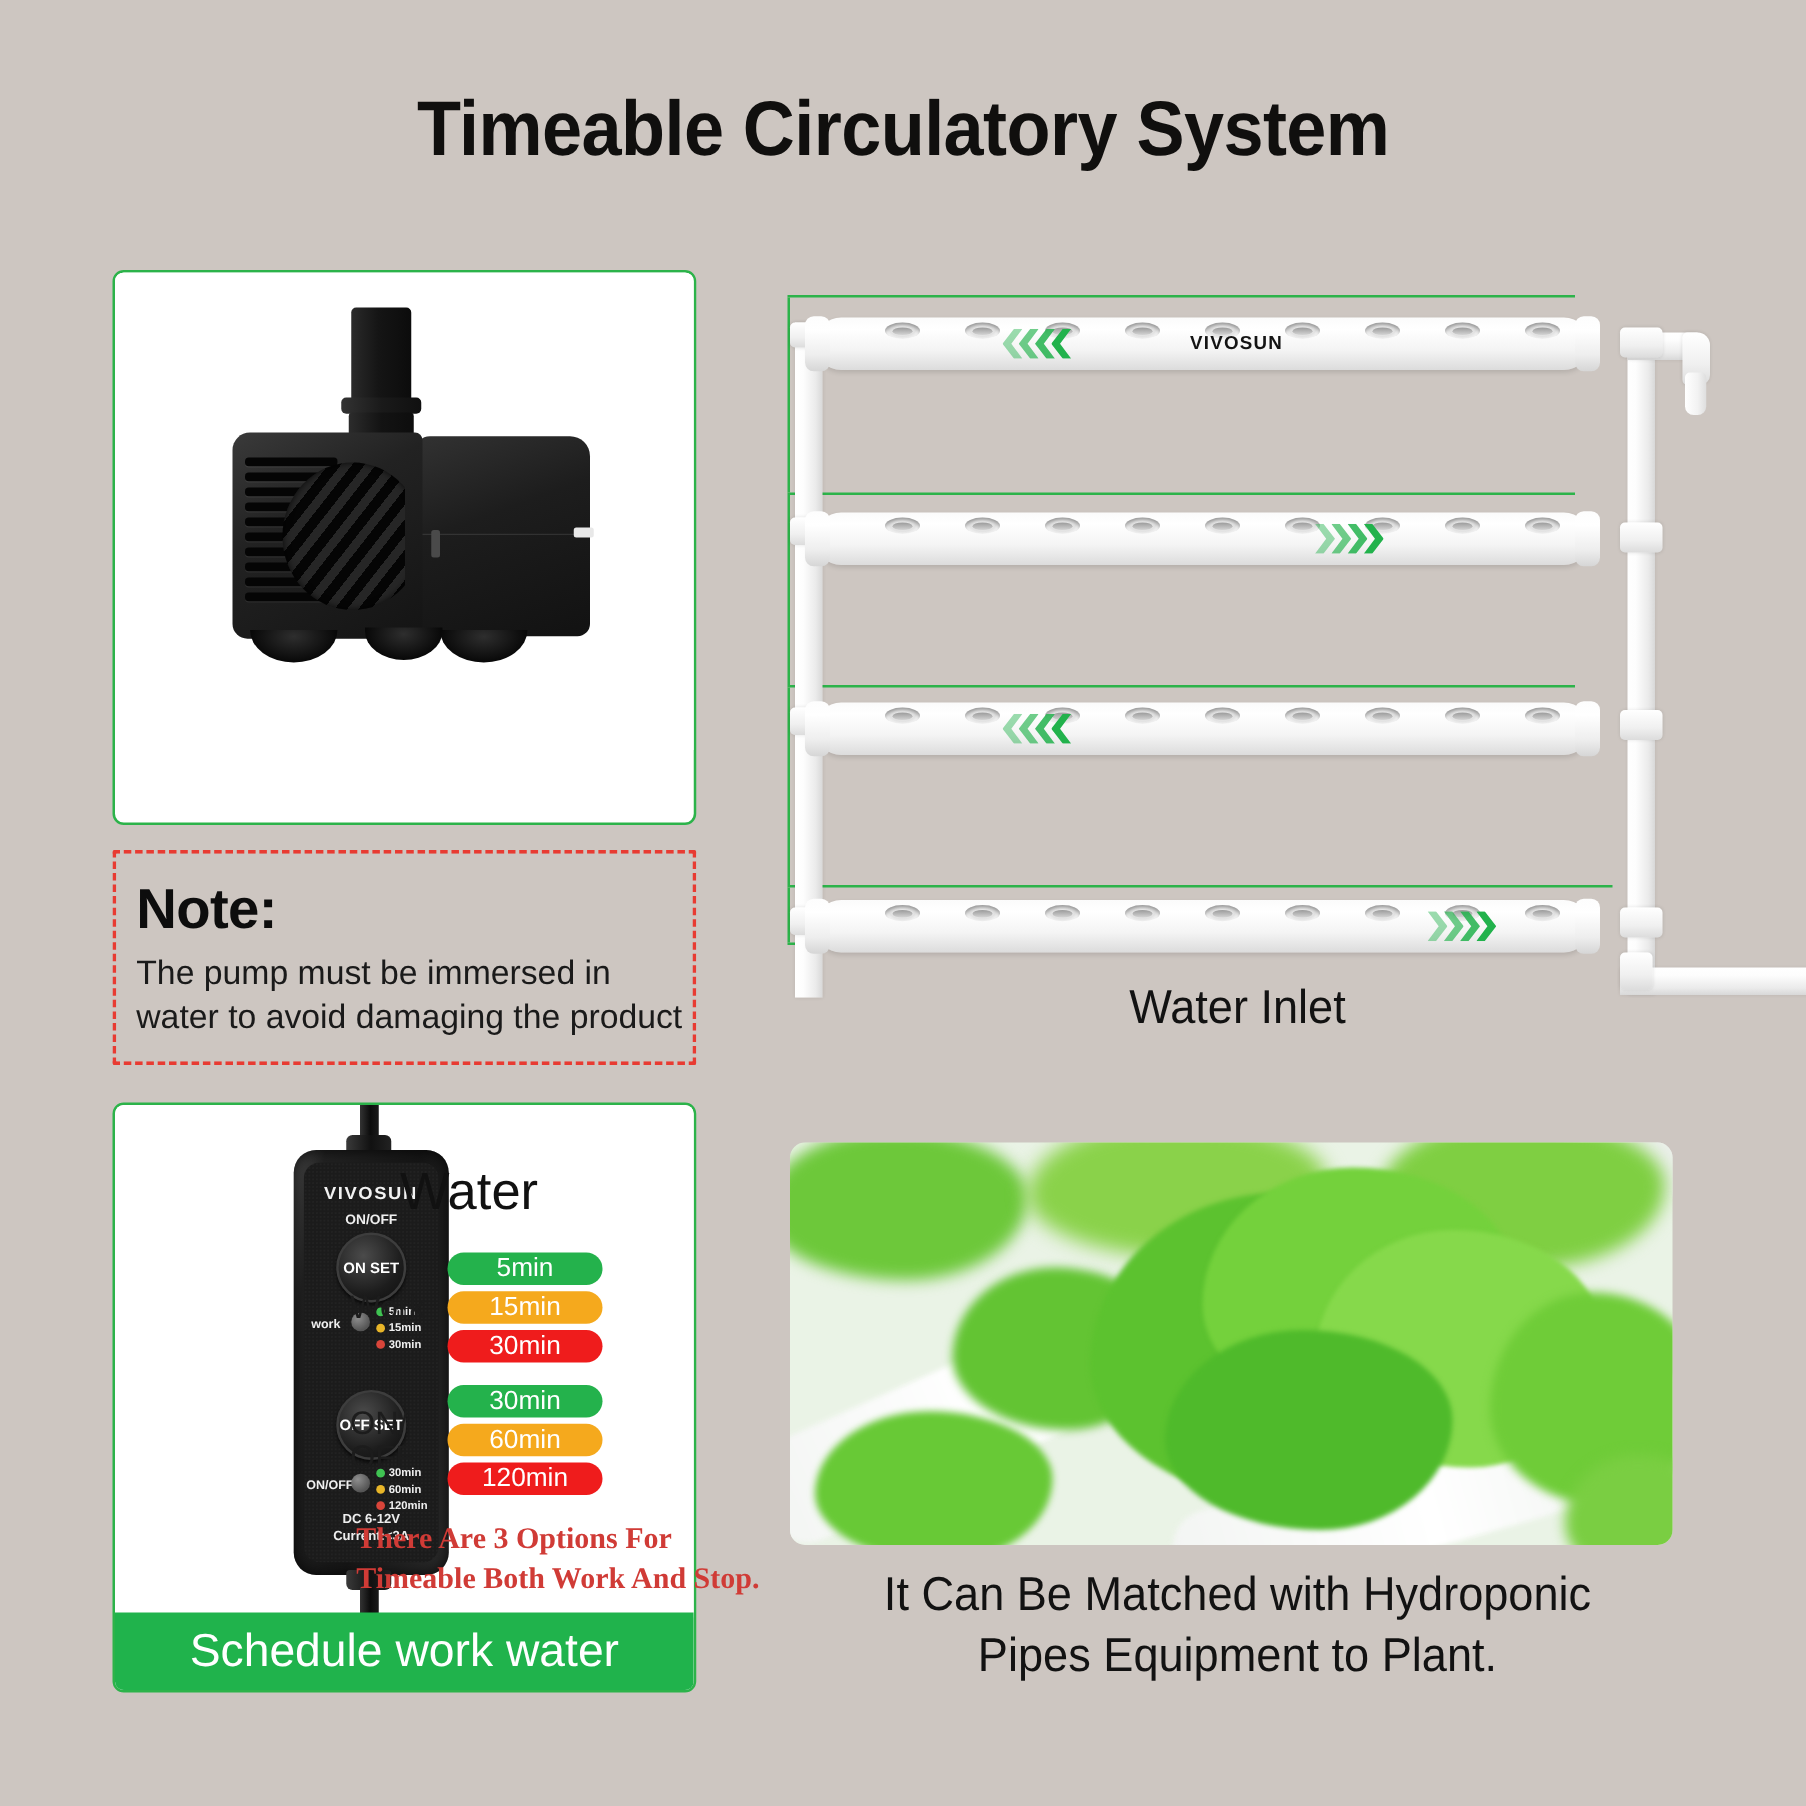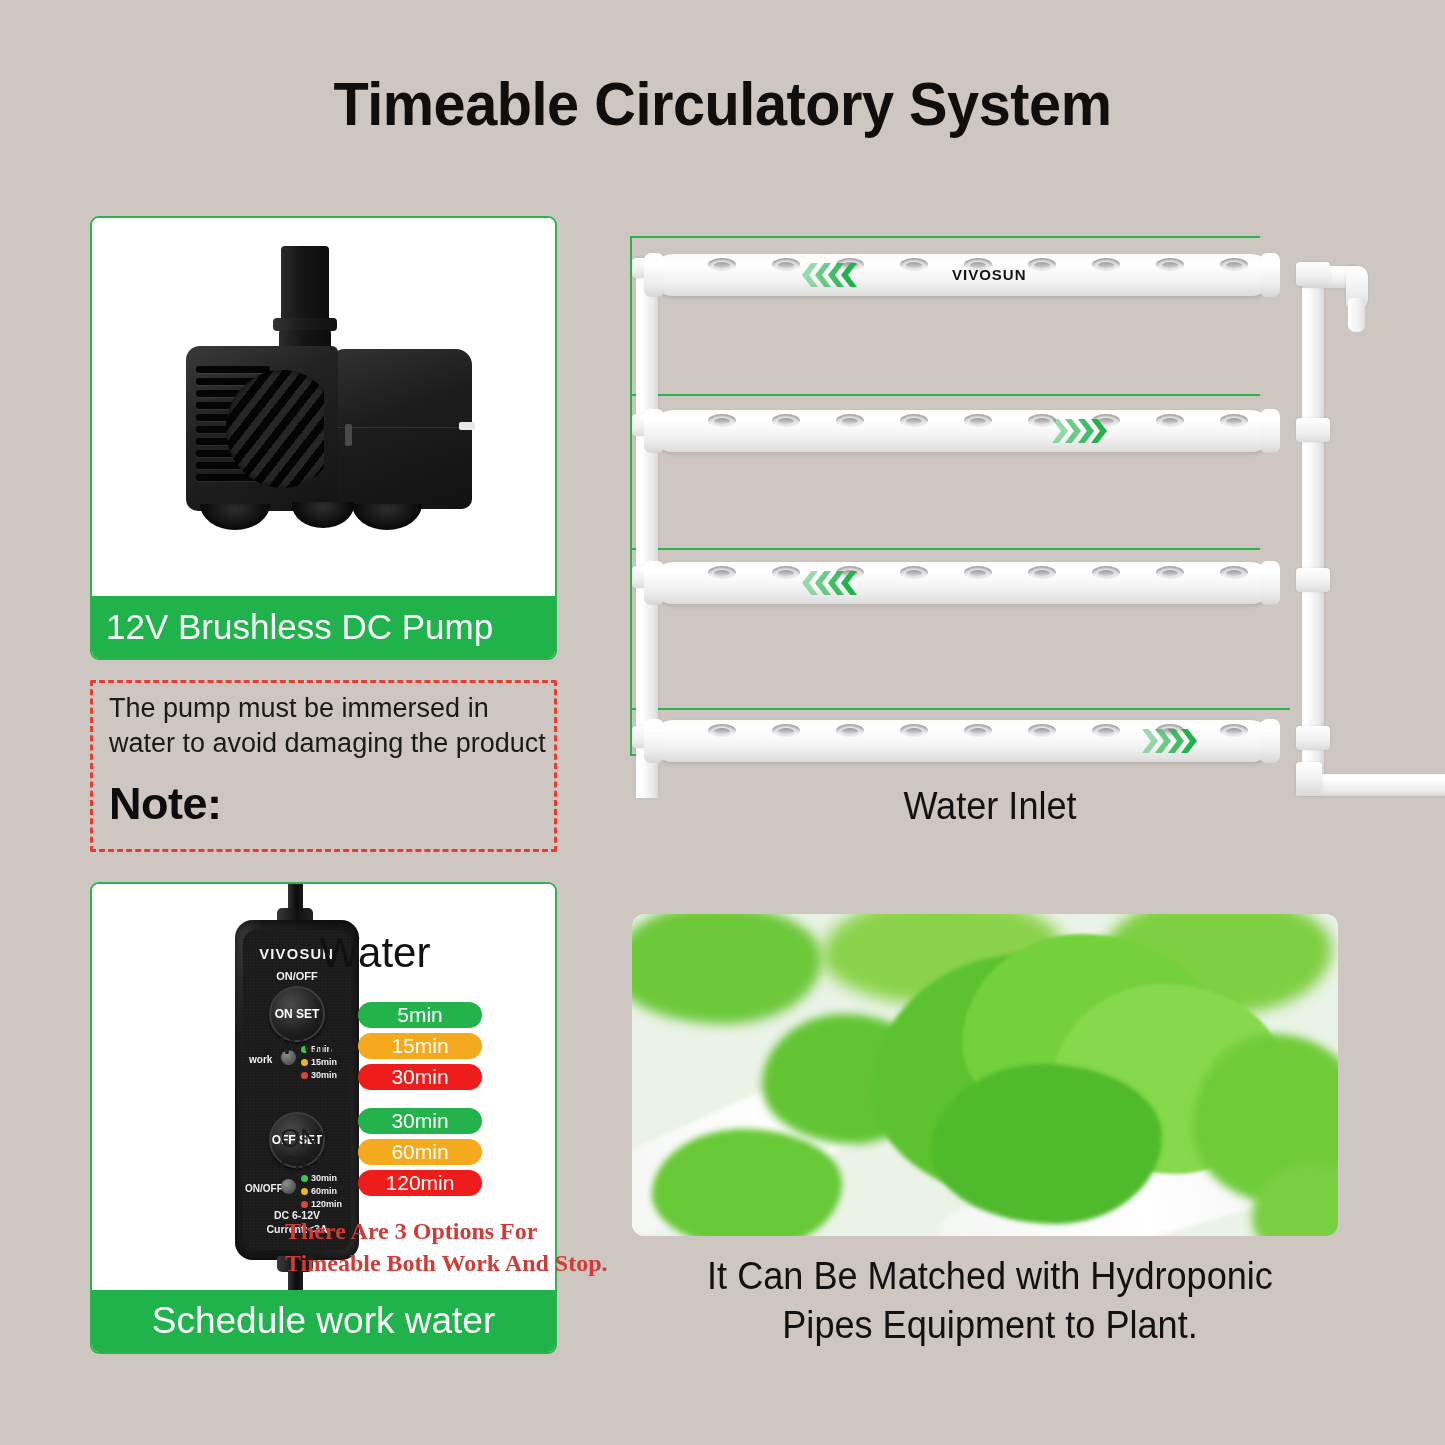--- a/index.html
+++ b/index.html
@@ -320,29 +320,28 @@
           <div class="pump-grille-circ"></div>
         </div>
       </div>
       <div class="pump-switch"></div>
       <div class="pump-clip"></div>
       <div class="pump-foot pf1"></div>
       <div class="pump-foot pf2"></div>
       <div class="pump-foot pf3"></div>
     </div>
   </div>
-  <div class="card-label">12V Brushless DC Pump</div>
 </div>
 
 <div id="note-box">
+  <div id="note-title">Note:</div>
   <div id="note-body">
     <div>The pump must be immersed in</div>
     <div>water to avoid damaging the product</div>
   </div>
-  <div id="note-title">Note:</div>
 </div>
 
 <div class="card" id="timer-card">
   <div class="timer-inner">
 
     <div class="ctrl-cord-top"></div>
     <div class="ctrl-strain"></div>
     <div class="ctrl-body">
       <div class="ctrl-face">
         <div class="ctrl-brand"><span>VIVOSUN</span></div>

